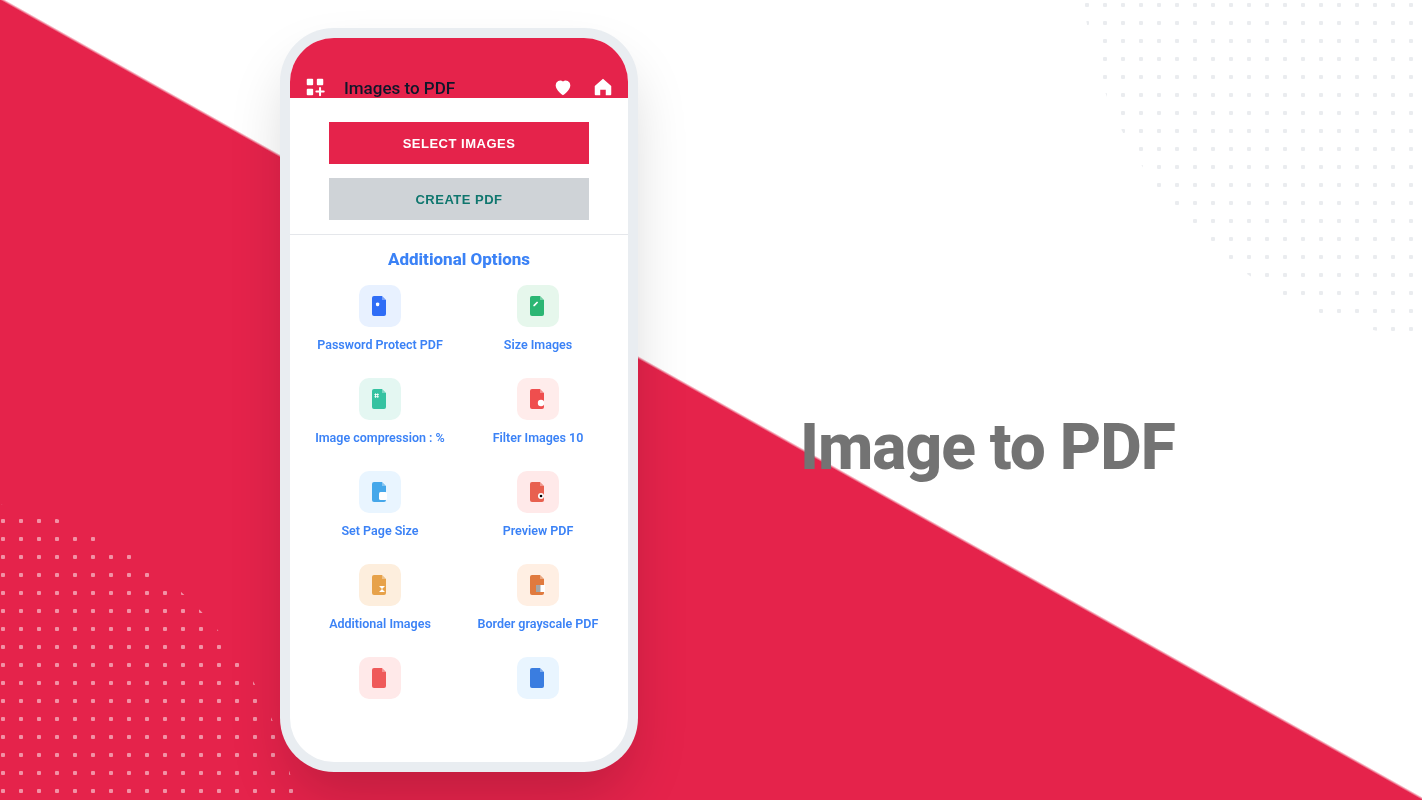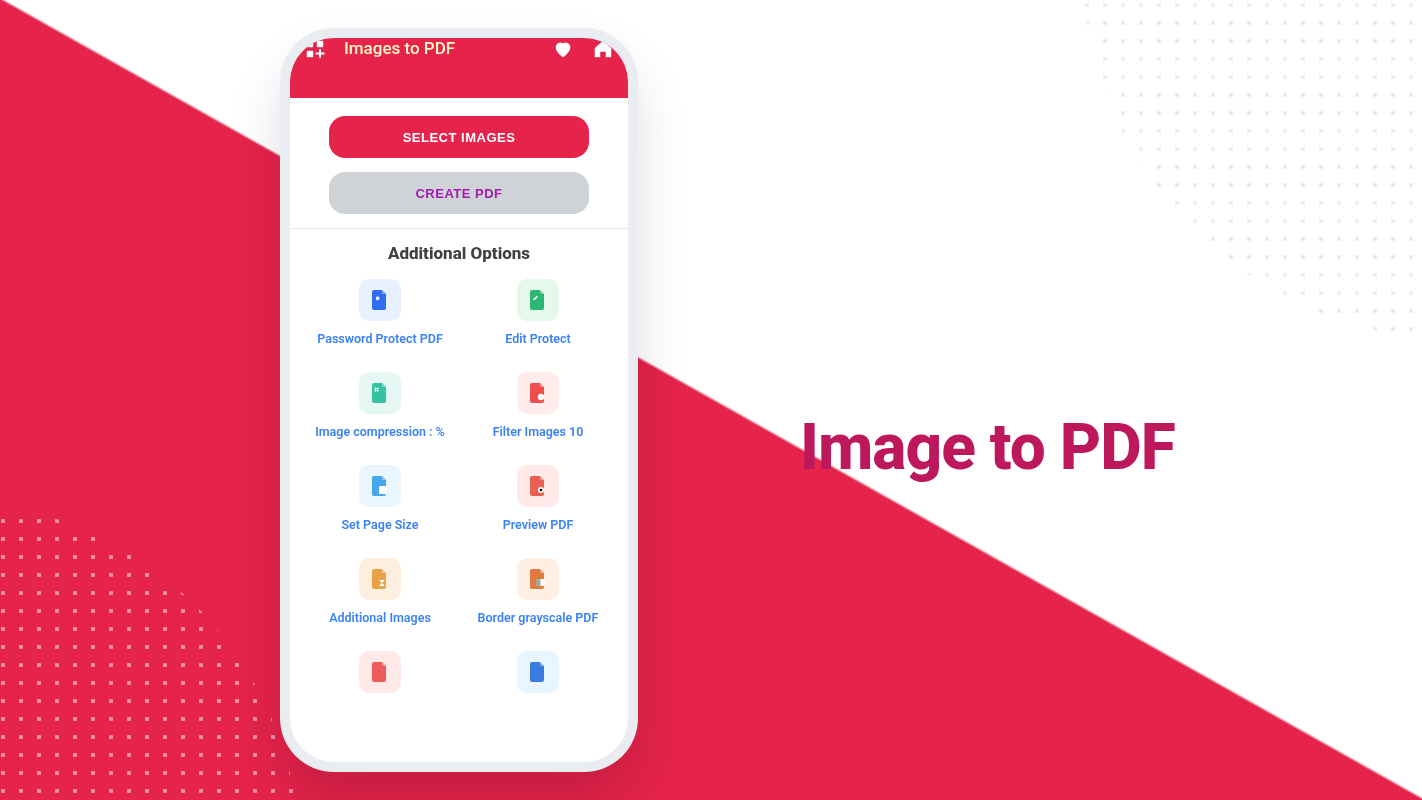--- a/index.html
+++ b/index.html
@@ -22,51 +22,51 @@
   }
   .dots-bl { bottom: -60px; left: -60px; width: 420px; height: 420px;
     background-image: radial-gradient(rgba(255,255,255,.5) 2px, transparent 2.5px);
     background-size: 18px 18px;
     -webkit-mask: radial-gradient(circle at 0 100%, #000 0 360px, transparent 361px);
             mask: radial-gradient(circle at 0 100%, #000 0 360px, transparent 361px);
   }
 
   .headline {
     position: absolute; left: 800px; top: 410px; z-index: 2;
-    font-size: 64px; font-weight: 800; letter-spacing: -1px; color: #be185d;
+    font-size: 64px; font-weight: 800; letter-spacing: -1px; color: #737373;
     white-space: nowrap;
   }
 
   
   .phone {
     position: absolute; left: 290px; top: 38px; width: 338px; height: 724px; z-index: 3;
     border-radius: 44px; background: #fff;
     box-shadow: 0 0 0 10px #e9edf1, 0 30px 60px rgba(0,0,0,.18);
     overflow: hidden;
   }
 
   .topbar {
-    height: 60px; background: #e5234b; color: #fef9c3; display: flex; align-items: flex-start;
+    height: 60px; background: #e5234b; color: #0f172a; display: flex; align-items: flex-end;
     padding: 0 14px; gap: 18px;
   }
   .topbar .title { font-size: 17px; font-weight: 500; flex: 1; }
   .icon { display: inline-flex; align-items: center; justify-content: center; }
   .icon svg { display: block; }
 
   .content { padding: 18px 10px 0; }
   .btn {
-    display: block; width: 260px; margin: 0 auto 14px; height: 42px; border-radius: 16px;
+    display: block; width: 260px; margin: 6px auto 14px; height: 42px; border-radius: 0;
     border: none; font-size: 13px; font-weight: 700; letter-spacing: .5px; cursor: pointer;
   }
   .btn-primary { background: #e5234b; color: #fff; }
-  .btn-disabled { background: #cfd3d7; color: #a21caf; cursor: not-allowed; }
+  .btn-disabled { background: #cfd3d7; color: #0f766e; cursor: not-allowed; }
 
   .divider { height: 1px; background: #e5e7eb; margin: 4px -10px 14px; }
 
-  .section-title { text-align: center; font-size: 17px; font-weight: 800; color: #404040; margin-bottom: 16px; }
+  .section-title { text-align: center; font-size: 17px; font-weight: 800; color: #3b82f6; margin-bottom: 16px; }
 
   .grid { display: grid; grid-template-columns: 1fr 1fr; row-gap: 26px; column-gap: 6px; padding: 0 4px; }
   .opt { display: flex; flex-direction: column; align-items: center; gap: 10px; cursor: pointer; }
   .tile { width: 42px; height: 42px; border-radius: 10px; display: flex; align-items: center; justify-content: center; }
   .tile svg { width: 24px; height: 24px; }
   .opt-label { font-size: 12.5px; font-weight: 600; color: #3b82f6; text-align: left; line-height: 1.2; }
 
   
   .c-blue    { background: #e8f1ff; }
   .c-green   { background: #e6f7ec; }
@@ -132,21 +132,21 @@
             <div class="opt-label">Password Protect PDF</div>
           </div>
           <div class="opt">
             <div class="tile c-green">
               <svg viewBox="0 0 24 24">
                 <path fill="#2bb673" d="M6 2h8l4 4v14a2 2 0 0 1-2 2H6a2 2 0 0 1-2-2V4a2 2 0 0 1 2-2z"></path>
                 <path fill="#fff" opacity=".35" d="M14 2v4h4z"></path>
                 <path fill="#fff" d="M9 15l6-6 2 2-6 6H9z" transform="translate(2 2) scale(.6)"></path>
               </svg>
             </div>
-            <div class="opt-label">Edit Protect</div>
+            <div class="opt-label">Size Images</div>
           </div>
           <div class="opt">
             <div class="tile c-teal">
               <svg viewBox="0 0 24 24">
                 <path fill="#35c2a1" d="M6 2h8l4 4v14a2 2 0 0 1-2 2H6a2 2 0 0 1-2-2V4a2 2 0 0 1 2-2z"></path>
                 <path fill="#fff" opacity=".35" d="M14 2v4h4z"></path>
                 <path fill="#fff" d="M8 10h8M8 14h8M10 8v8M14 8v8" stroke="#fff" stroke-width="1.6" transform="translate(2 2) scale(.55)"></path>
               </svg>
             </div>
             <div class="opt-label">Image compression : %</div>

